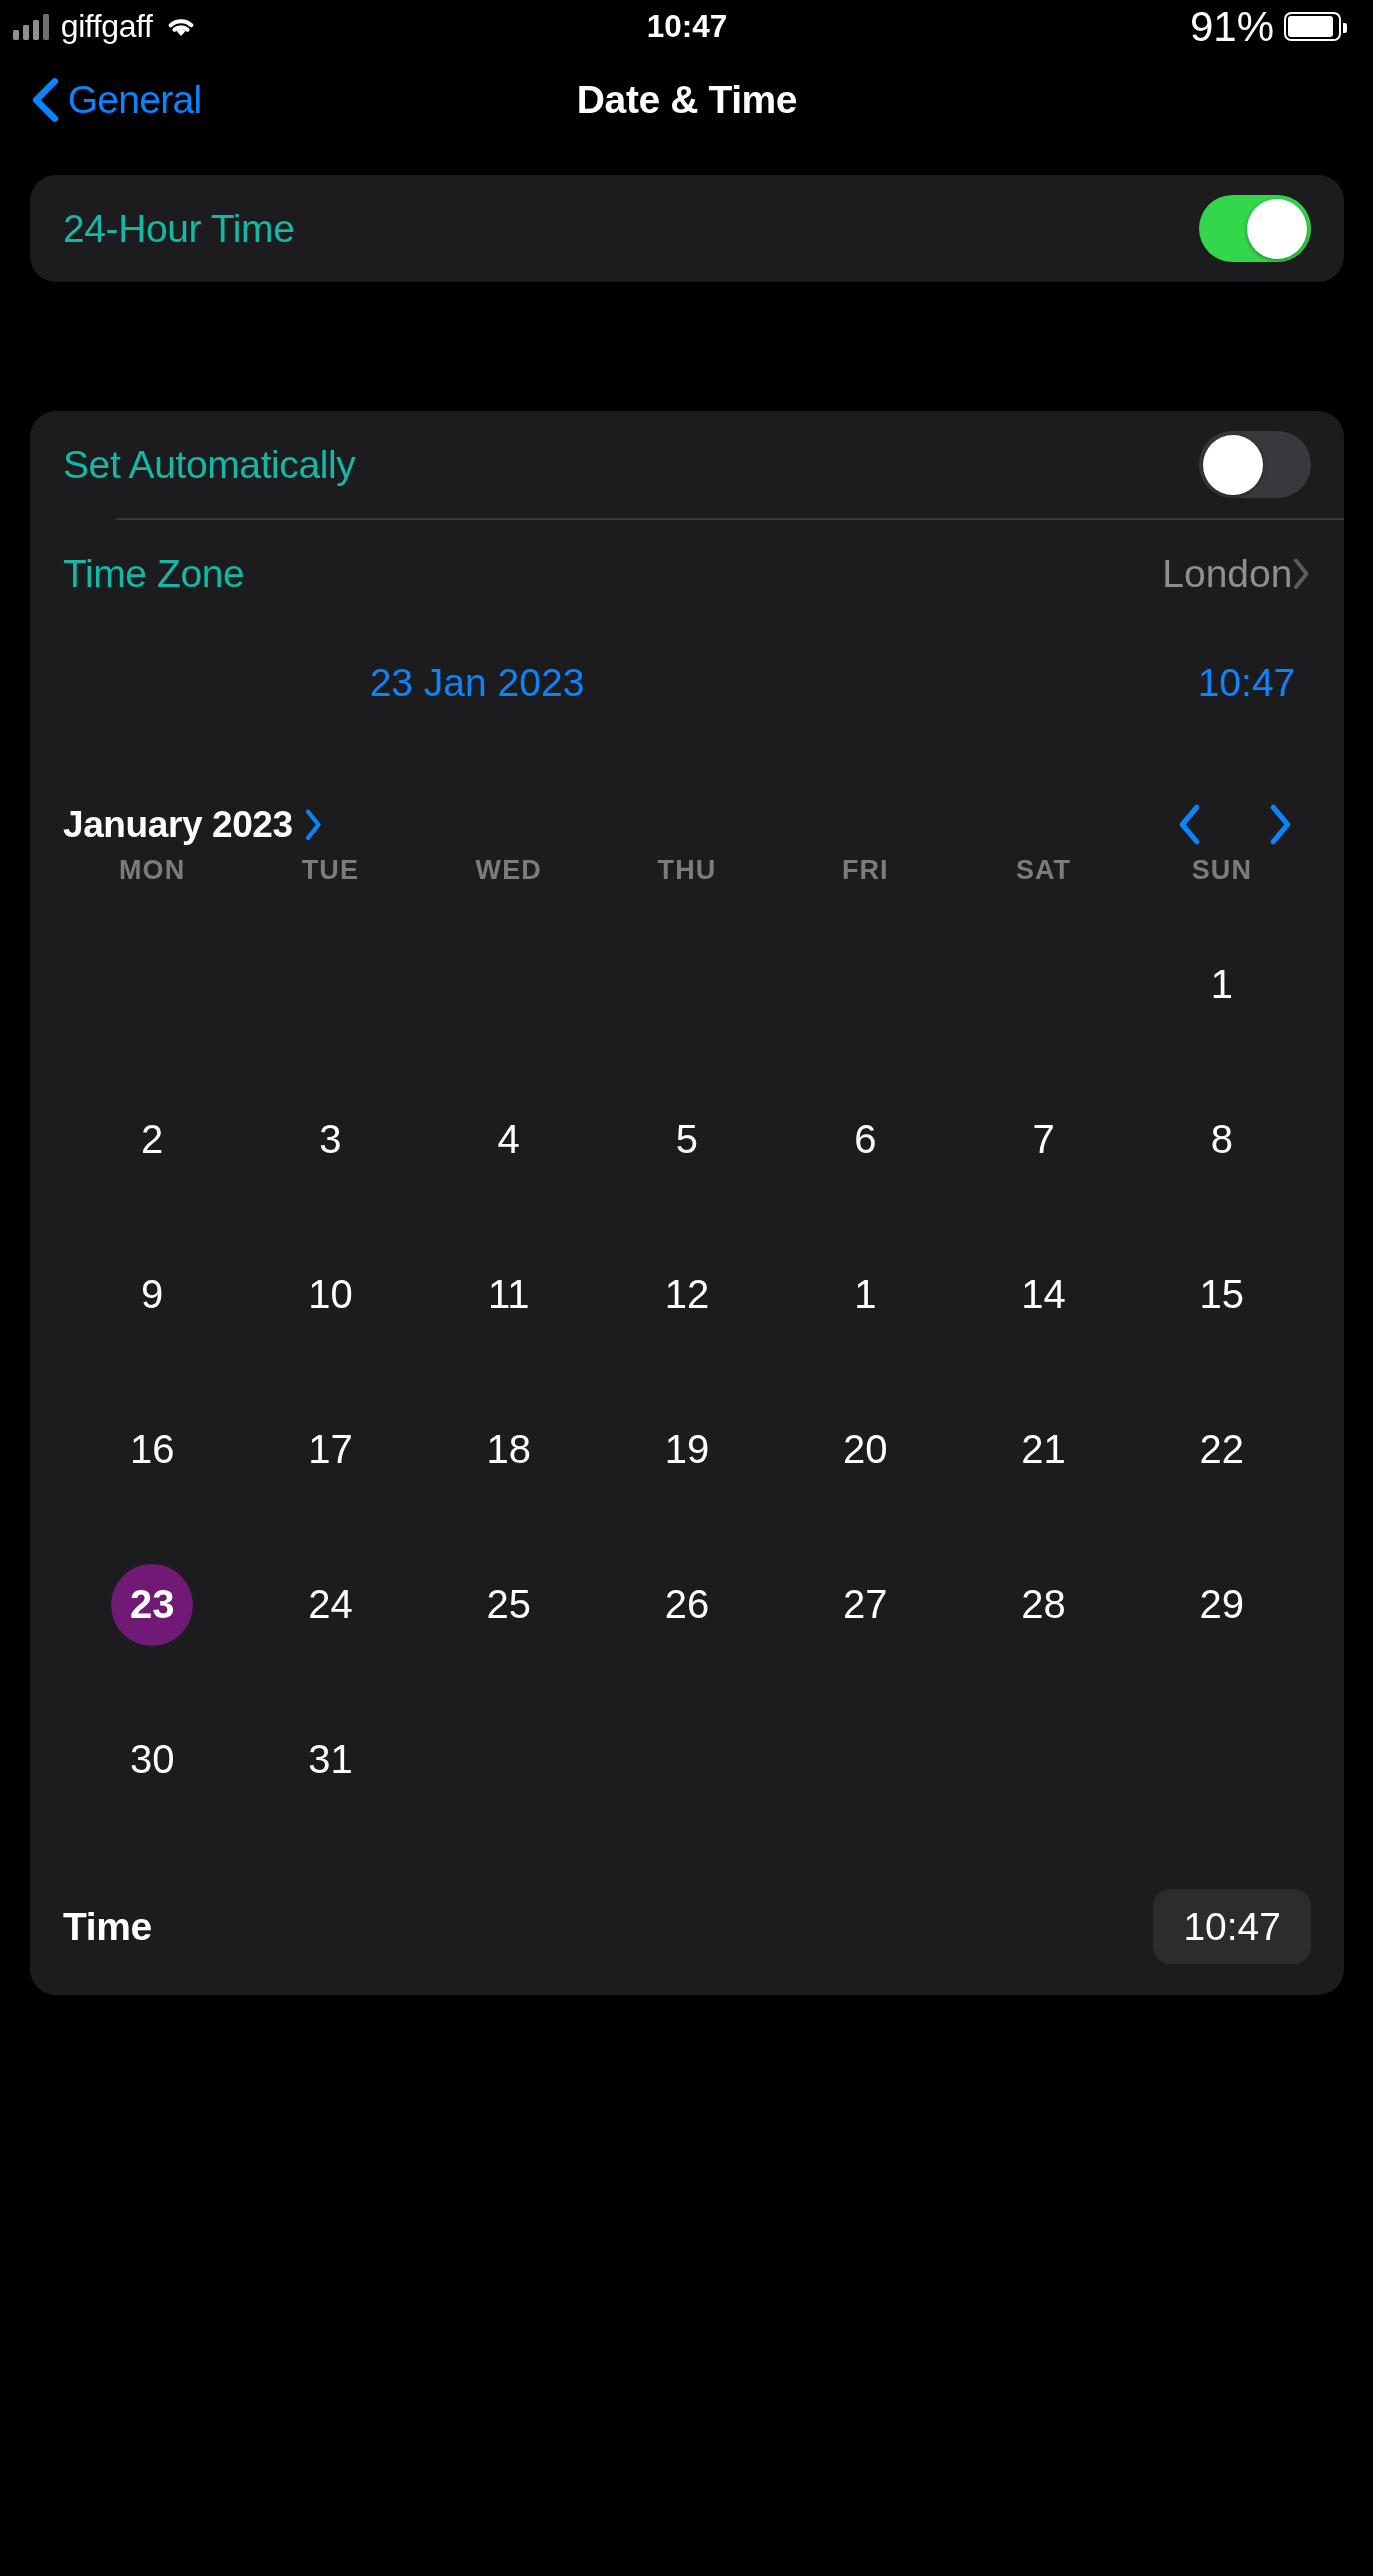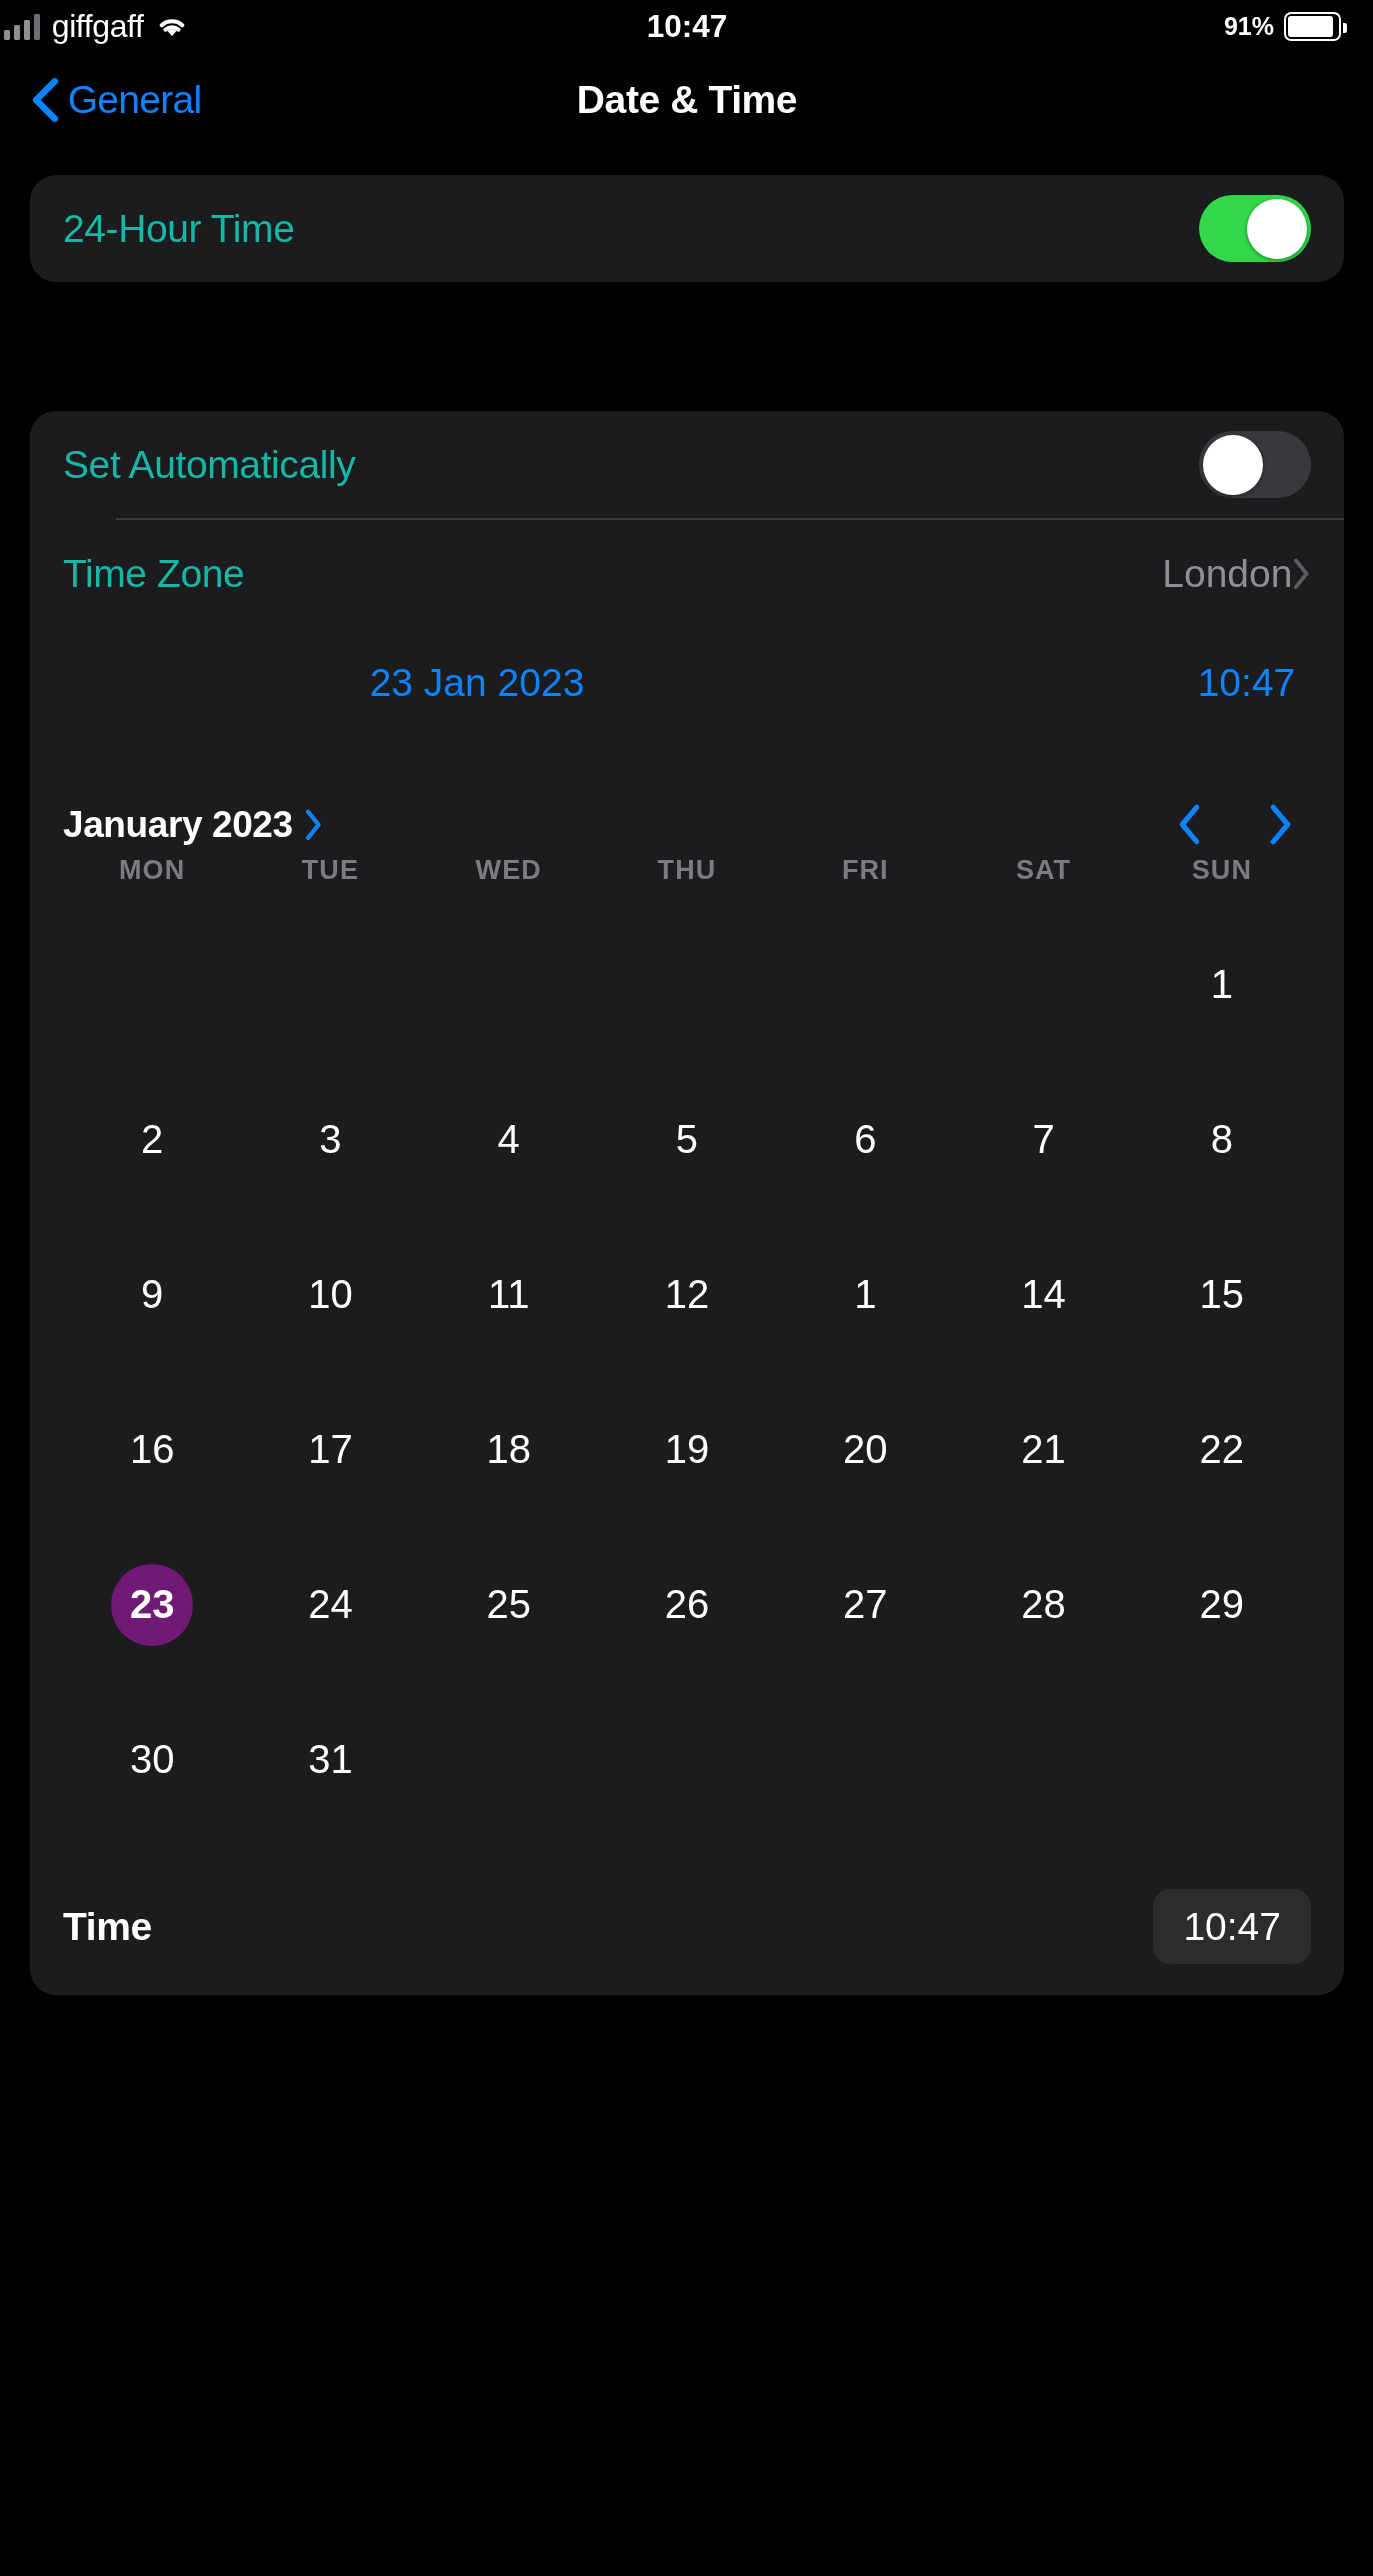--- a/index.html
+++ b/index.html
@@ -9,40 +9,40 @@
     font-family:"Liberation Sans", sans-serif;
     -webkit-font-smoothing:antialiased;
     overflow:hidden;
   }
 
   
   .status-bar{
     position:relative;
     height:53px;
     display:flex; align-items:center;
-    padding:0 33px 0 4px;
+    padding:0 33px 0 13px;
     color:#fff;
   }
   .sb-left{ display:flex; align-items:center; gap:11.4px; }
   .signal-bars{ display:flex; align-items:flex-end; gap:3.6px; height:27px; }
   .signal-bars i{ display:block; width:6.4px; background:#8e8e93; border-radius:1.4px; }
   .signal-bars i:nth-child(1){ height:10px; }
   .signal-bars i:nth-child(2){ height:15px; }
   .signal-bars i:nth-child(3){ height:20px; }
   .signal-bars i:nth-child(4){ height:26px; background:#6d6d72; }
   .carrier{ font-size:32px; letter-spacing:-0.4px; }
   .wifi-icon{ width:34px; height:27px; display:block; }
   .sb-center{
     position:absolute; left:0; right:0; top:0; height:53px;
     display:flex; align-items:center; justify-content:center;
     pointer-events:none;
   }
   .sb-time{ font-size:31.5px; font-weight:bold; letter-spacing:0px; }
   .sb-right{ margin-left:auto; display:flex; align-items:center; gap:10px; }
-  .battery-pct{ font-size:25px; font-weight:bold; }
+  .battery-pct{ font-size:42px; font-weight:normal; }
   .battery{
     width:57px; height:29px;
     border:2.9px solid #fff; border-radius:7.2px;
     position:relative; display:flex; align-items:center;
     padding:2.1px;
   }
   .battery:after{
     content:""; position:absolute; right:-7.9px; top:8.6px;
     width:4.3px; height:10px; background:#fff; border-radius:0 2.1px 2.1px 0;
   }

